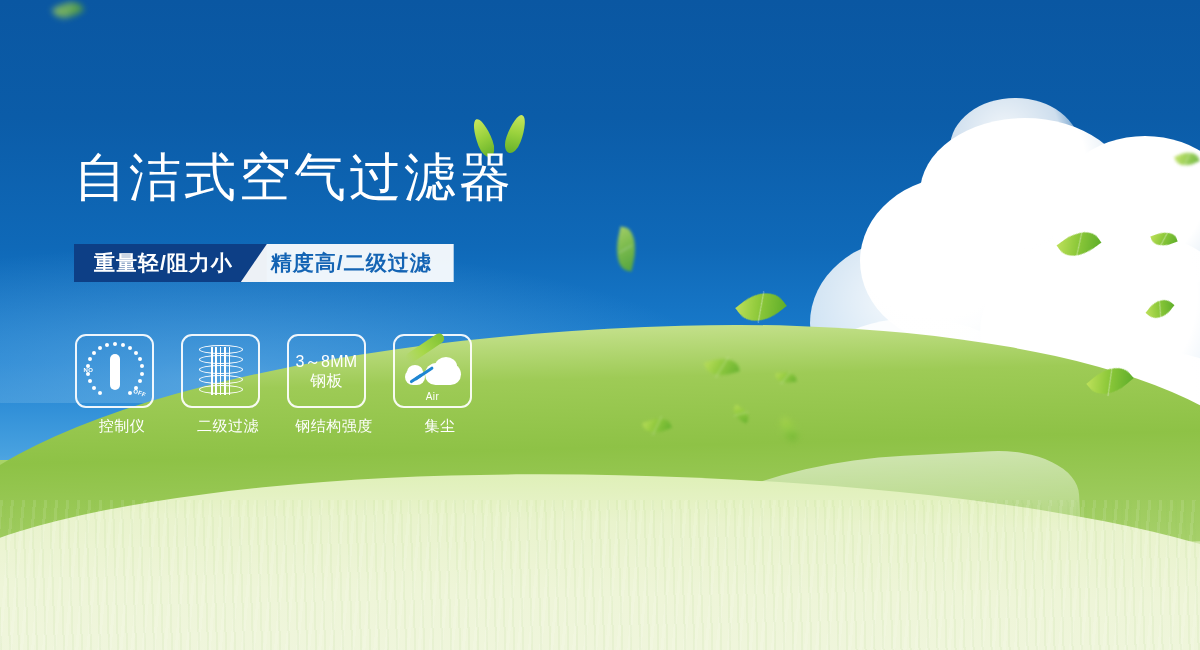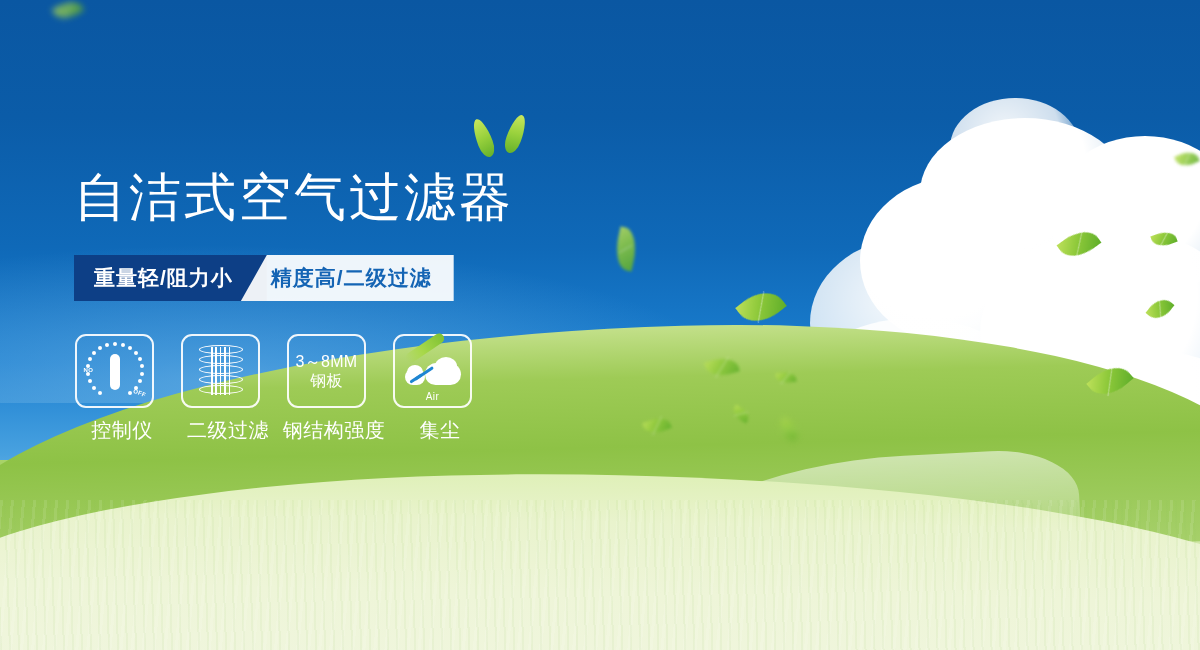--- a/index.html
+++ b/index.html
@@ -83,33 +83,33 @@
   .leaf.blur3{filter:blur(3px);opacity:.72;}
   .leaf .vein{
     position:absolute;left:12%;top:50%;width:76%;height:1px;
     background:rgba(255,255,255,.42);transform:translateY(-50%) rotate(-42deg);
   }
 
   
   .title{
     position:absolute;left:74px;top:146px;
     font-size:52px;line-height:62px;letter-spacing:3px;
-    color:#ffffff;font-weight:300;white-space:nowrap;margin-top:20px;
+    color:#ffffff;font-weight:300;white-space:nowrap;
   }
   .title-leaves{position:absolute;left:470px;top:110px;width:70px;height:48px;}
   .title-leaf{
     position:absolute;width:15px;height:40px;
     background:linear-gradient(170deg,#cbe85f 0%,#9ad23d 48%,#63b029 100%);
     border-radius:50% 50% 50% 50% / 64% 64% 36% 36%;
   }
   #title-leaf-left{left:6px;top:8px;transform:rotate(-21deg);}
   #title-leaf-right{left:38px;top:4px;transform:rotate(20deg);}
 
   
-  .subbar{position:absolute;left:74px;top:255px;height:46px;display:flex;border-radius:18px;}
+  .subbar{position:absolute;left:74px;top:244px;height:38px;display:flex;border-radius:18px;}
   .subbar-dark{
     background:#0d3f86;color:#ffffff;
     padding:0 34px 0 20px;display:flex;align-items:center;
     font-size:21px;letter-spacing:1px;font-weight:bold;
     clip-path:polygon(0 0,100% 0,100% 100%,0 100%);
   }
   .subbar-light{
     background:rgba(255,255,255,.93);color:#1464b4;
     padding:0 22px 0 30px;display:flex;align-items:center;
     font-size:21px;letter-spacing:1px;font-weight:bold;
@@ -120,21 +120,21 @@
   
   .features{position:absolute;left:74px;top:334px;display:flex;gap:25px;}
   .feature{width:81px;display:flex;flex-direction:column;align-items:center;}
   .feature-box{
     width:79px;height:74px;border:2px solid rgba(255,255,255,.92);
     border-radius:11px;position:relative;
     display:flex;flex-direction:column;align-items:center;justify-content:center;
     box-sizing:border-box;
   }
   .feature-label{
-    margin-top:9px;color:#ffffff;font-size:20px;letter-spacing:.5px;white-space:nowrap;margin-left:15px;
+    margin-top:9px;color:#ffffff;font-size:15px;letter-spacing:.5px;white-space:nowrap;margin-left:15px;
   }
   .box-text{color:#fff;font-size:16px;line-height:19px;text-align:center;letter-spacing:.3px;}
 
   
   .gauge{position:relative;width:60px;height:58px;}
   .gauge .dot{position:absolute;width:4px;height:4px;border-radius:50%;background:#fff;}
   .gauge .needle{
     position:absolute;left:50%;top:12px;width:10px;height:36px;margin-left:-5px;
     background:#fff;border-radius:5px;
   }

